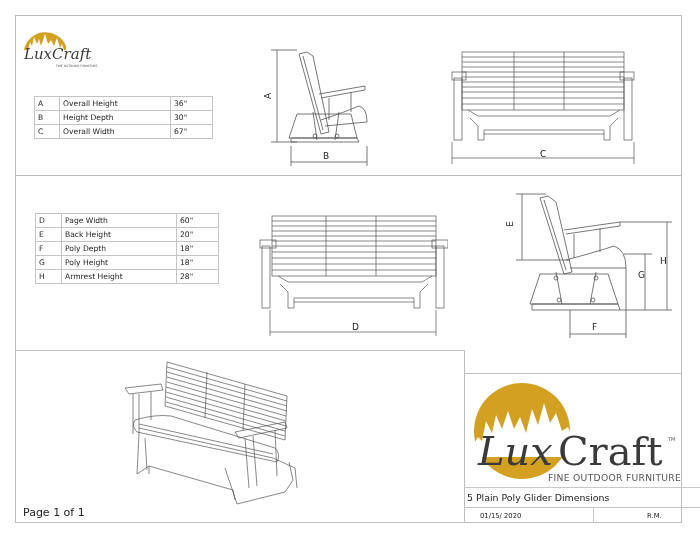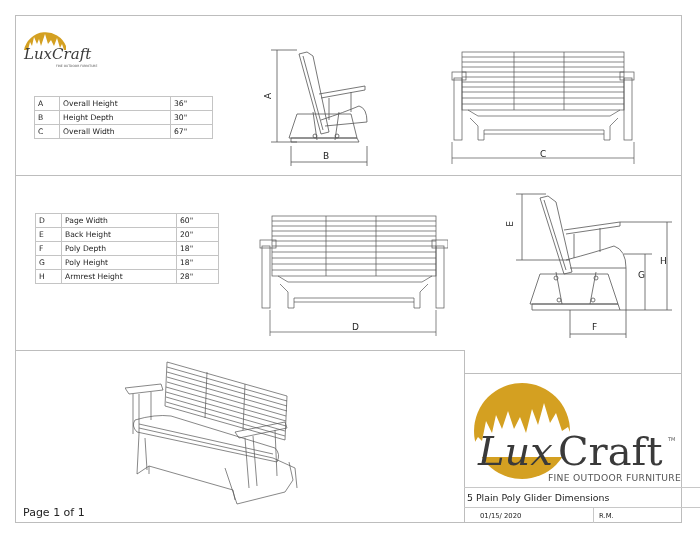--- a/index.html
+++ b/index.html
@@ -15,21 +15,21 @@
   table.dims td.noborder { border:none; }
 
   .logo-small { position:absolute; left:20px; top:22px; width:92px; height:48px; }
   .logo-big { position:absolute; left:468px; top:377px; width:214px; height:110px; }
 
   .title-block { position:absolute; left:464px; top:487px; width:258px; font-size:9.4px; color:#222; }
   .tb-row { border-top:1px solid #c8c8c8; box-sizing:border-box; display:flex; }
   .tb-title { height:20px; line-height:20px; padding-left:3px; font-size:9.4px; }
   .tb-meta { height:16px; line-height:16px; font-size:6.8px; }
   .tb-meta .c1 { width:113px; padding-left:16px; border-right:1px solid #c8c8c8; }
-  .tb-meta .c2 { padding-left:5px; }
+  .tb-meta .c2 { padding-left:5px;margin-left:48px; }
 
   .page-label { position:absolute; left:23px; top:506px; font-size:11px; color:#222; }
 
   .drawing { position:absolute; }
   .dimlabel { position:absolute; font-size:9px; color:#222; }
 </style>
 </head>
 <body>
 
 <div class="frame"></div>

